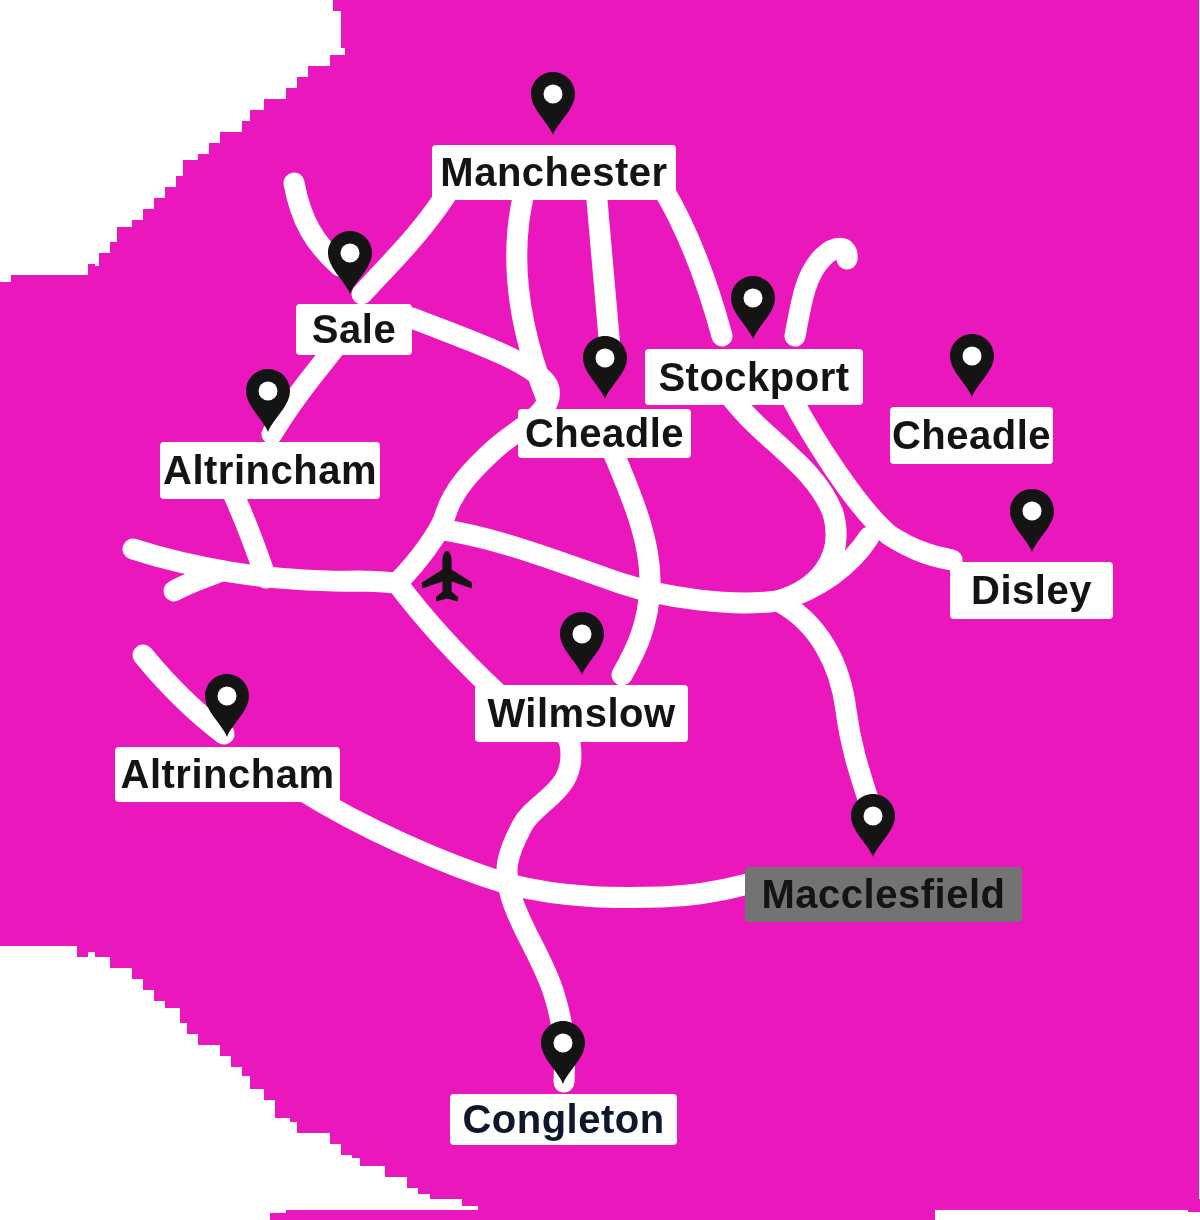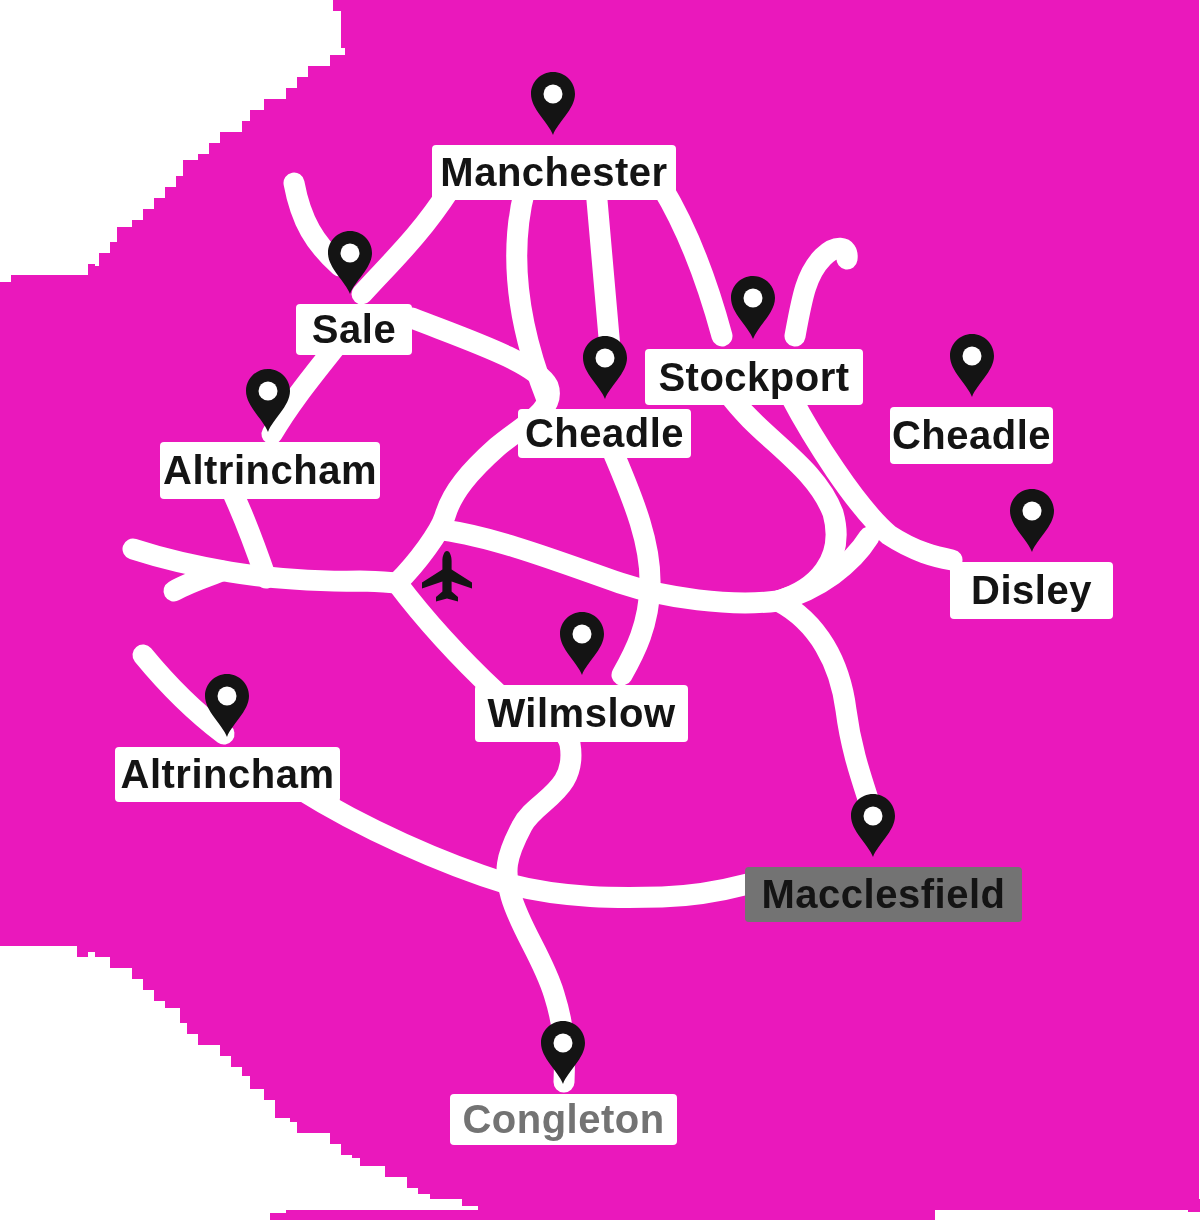--- a/index.html
+++ b/index.html
@@ -71,21 +71,21 @@
       </div>
       <div class="loc-label" style="left: 475px; top: 673px; width: 213px; height: 57px; background: rgb(255, 255, 255); color: rgb(20, 20, 20);">
         <span>Wilmslow</span>
       </div>
       <div class="loc-label" style="left: 115px; top: 735px; width: 225px; height: 55px; background: rgb(255, 255, 255); color: rgb(20, 20, 20);">
         <span>Altrincham</span>
       </div>
       <div class="loc-label" style="left: 745px; top: 855px; width: 277px; height: 55px; background: #737373; color: rgb(20, 20, 20);">
         <span>Macclesfield</span>
       </div>
-      <div class="loc-label" style="left: 450px; top: 1082px; width: 227px; height: 51px; background: rgb(255, 255, 255); color: #737373;">
+      <div class="loc-label" style="left: 450px; top: 1082px; width: 227px; height: 51px; background: rgb(255, 255, 255); color: #0f172a;">
         <span>Congleton</span>
       </div>
     </div>
   <div class="pins" id="pins">
       <svg width="44" height="64" viewBox="-22 -63 44 64" class="pin" style="left: 531px; top: 72px;">
         <path d="M0,0 C-5,-13 -22,-26 -22,-41 C-22,-53.2 -12.2,-63 0,-63 C12.2,-63 22,-53.2 22,-41 C22,-26 5,-13 0,0 Z" fill="#141414"></path>
         <circle cx="0" cy="-41" r="9.5" fill="#FFFFFF"></circle>
       </svg>
       <svg width="44" height="64" viewBox="-22 -63 44 64" class="pin" style="left: 328px; top: 231px;">
         <path d="M0,0 C-5,-13 -22,-26 -22,-41 C-22,-53.2 -12.2,-63 0,-63 C12.2,-63 22,-53.2 22,-41 C22,-26 5,-13 0,0 Z" fill="#141414"></path>

